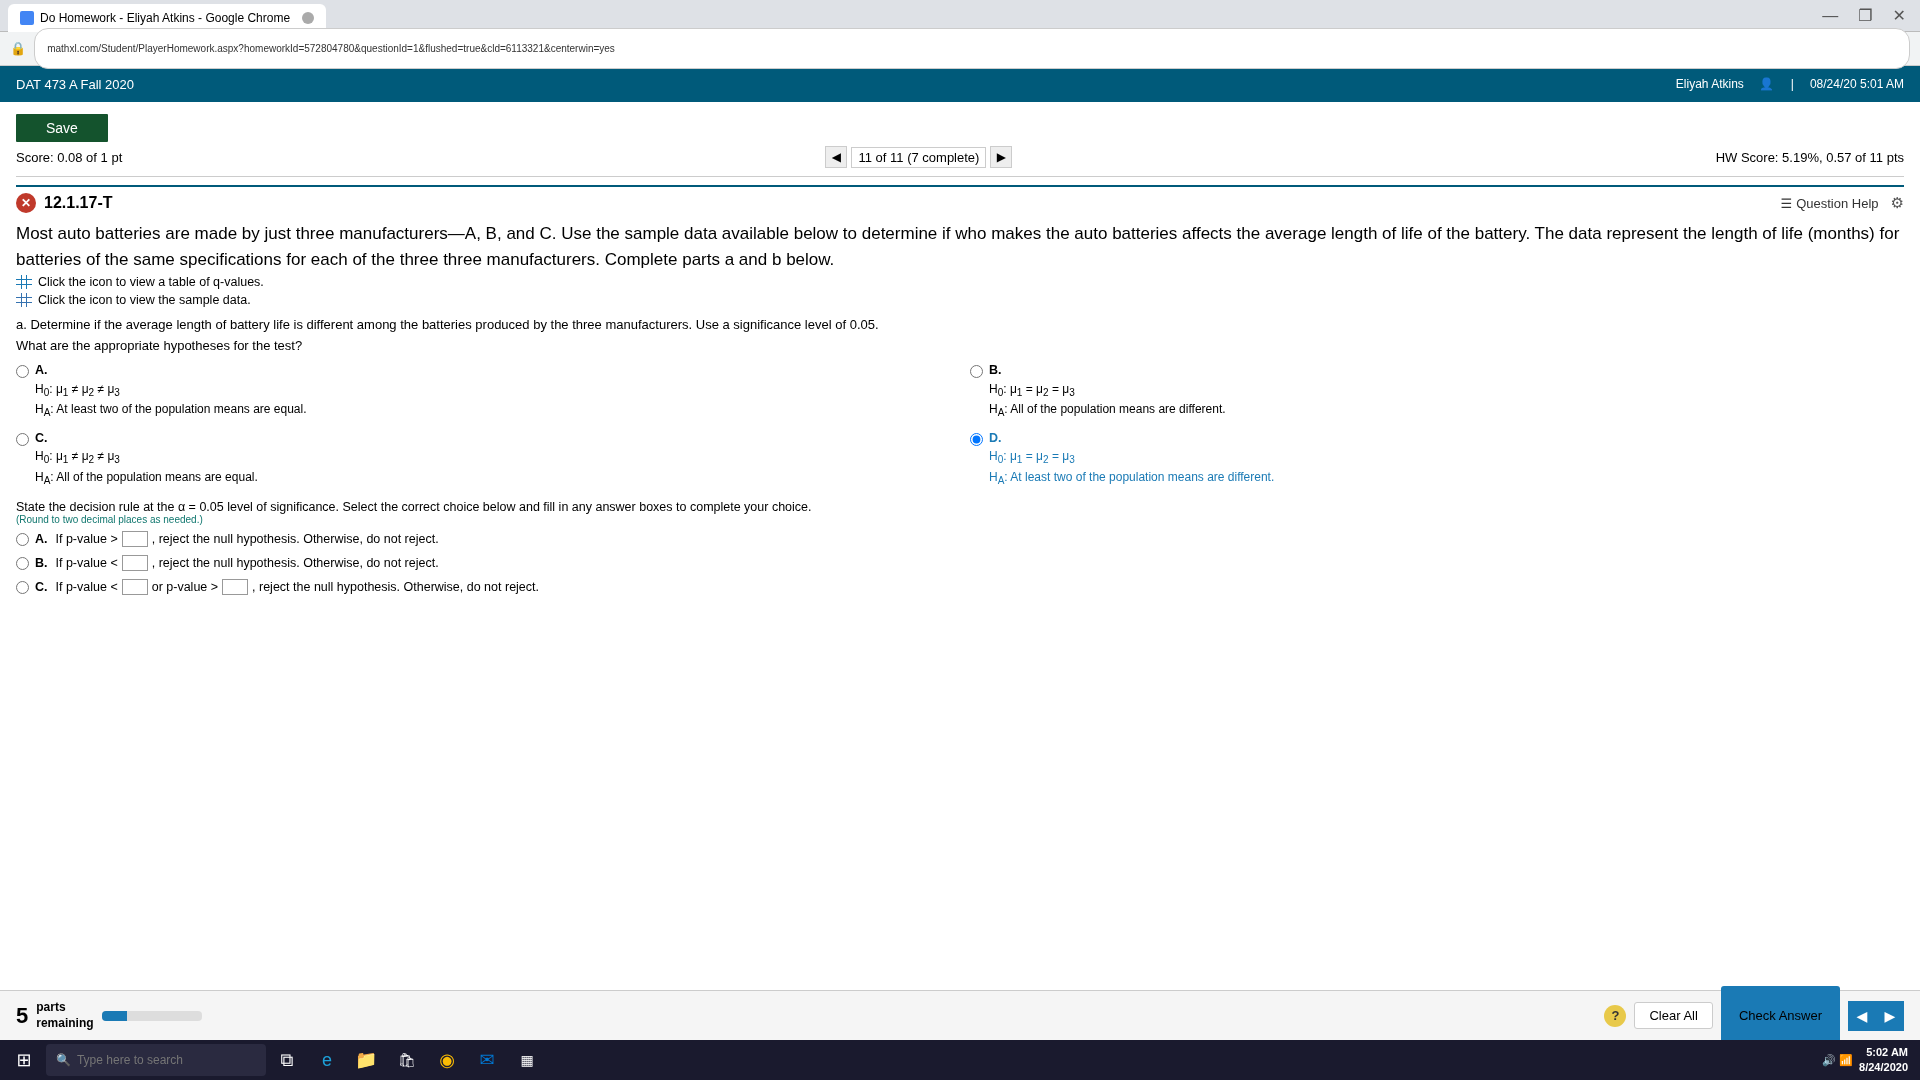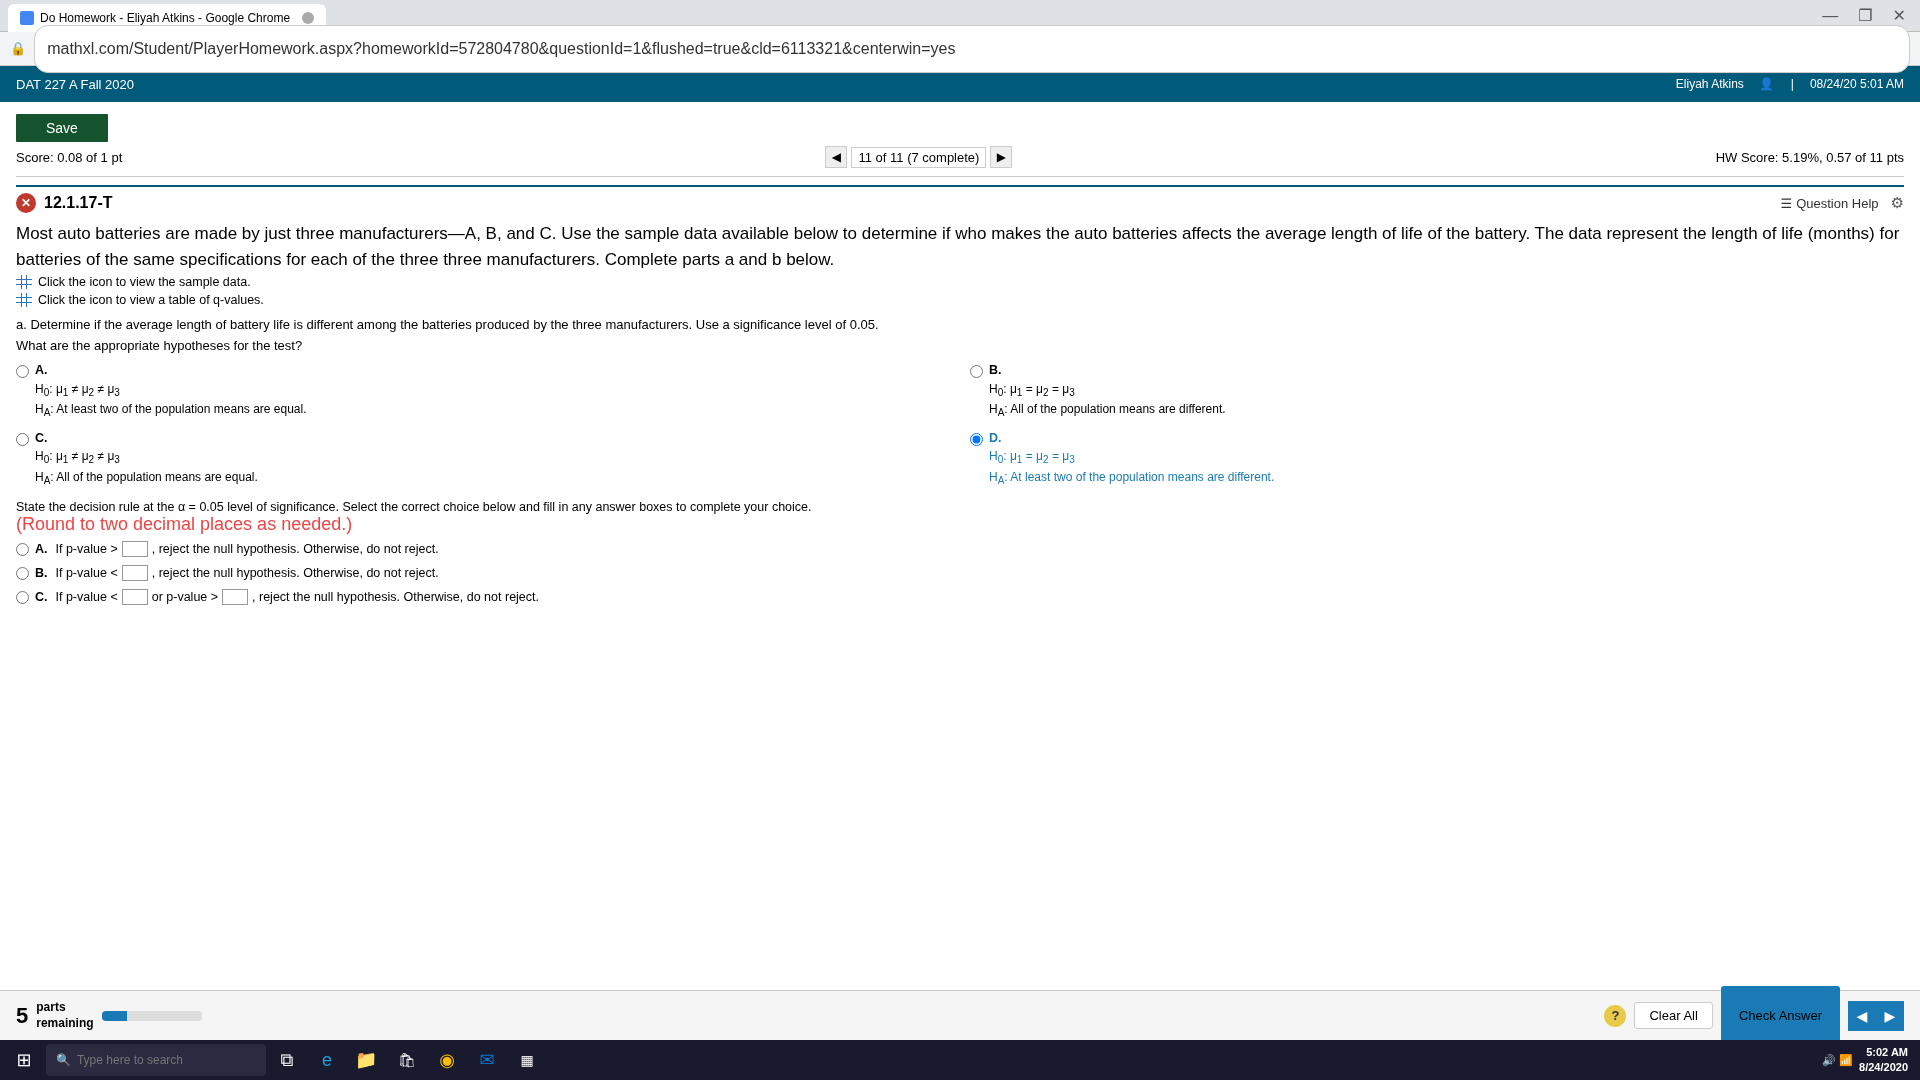--- a/index.html
+++ b/index.html
@@ -60,21 +60,21 @@
       padding: 0 10px;
       gap: 8px;
       border-bottom: 1px solid #ccc;
     }
     .address-input {
       flex: 1;
       background: #fff;
       border: 1px solid #ccc;
       border-radius: 14px;
       padding: 14px 12px;
-      font-size: 16px;
+      font-size: 10px;
       color: #333;
     }
     .lock-icon { color: #555; font-size: 13px; }
 
     
     .app-header {
       background: #005a7a;
       color: white;
       height: 36px;
       display: flex;
@@ -428,21 +428,21 @@
     <span class="win-ctrl">✕</span>
   </div>
 </div>
 
 <div class="address-bar">
   <span class="lock-icon">🔒</span>
   <input class="address-input" readonly="" value="mathxl.com/Student/PlayerHomework.aspx?homeworkId=572804780&amp;questionId=1&amp;flushed=true&amp;cld=6113321&amp;centerwin=yes" style="">
 </div>
 
 <div class="app-header">
-  <span>DAT 227 A Fall 2020</span>
+  <span>DAT 473 A Fall 2020</span>
   <div class="app-header-right">
     <span>Eliyah Atkins</span>
     <span>👤</span>
     <span>|</span>
     <span>08/24/20 5:01 AM</span>
   </div>
 </div>
 
 <div class="main-content">
 
@@ -478,46 +478,46 @@
         <span>☰</span>
         <span>Question Help</span>
       </a>
       <span class="settings-icon">⚙</span>
     </div>
   </div>
 
   <p class="instruction-text">Most auto batteries are made by just three manufacturers—A, B, and C. Use the sample data available below to determine if who makes the auto batteries affects the average length of life of the battery. The data represent the length of life (months) for batteries of the same specifications for each of the three three manufacturers. Complete parts a and b below.</p>
 
   <div class="icon-row">
+    <div class="table-icon">
+      <div class="data-icon-cell"></div>
+        <div class="data-icon-cell"></div>
+        <div class="data-icon-cell"></div>
+      <div class="data-icon-cell"></div>
+        <div class="data-icon-cell"></div>
+        <div class="data-icon-cell"></div>
+      <div class="data-icon-cell"></div>
+        <div class="data-icon-cell"></div>
+        <div class="data-icon-cell"></div>
+    </div>
+    <span style="cursor:pointer;">Click the icon to view a table of q-values.</span>
+  </div>
+  <div class="icon-row">
     <div class="data-icon">
       <div class="data-icon-cell"></div>
         <div class="data-icon-cell"></div>
         <div class="data-icon-cell"></div>
       <div class="data-icon-cell"></div>
         <div class="data-icon-cell"></div>
         <div class="data-icon-cell"></div>
       <div class="data-icon-cell"></div>
         <div class="data-icon-cell"></div>
         <div class="data-icon-cell"></div>
     </div>
     <span style="cursor:pointer;">Click the icon to view the sample data.</span>
-  </div>
-  <div class="icon-row">
-    <div class="table-icon">
-      <div class="data-icon-cell"></div>
-        <div class="data-icon-cell"></div>
-        <div class="data-icon-cell"></div>
-      <div class="data-icon-cell"></div>
-        <div class="data-icon-cell"></div>
-        <div class="data-icon-cell"></div>
-      <div class="data-icon-cell"></div>
-        <div class="data-icon-cell"></div>
-        <div class="data-icon-cell"></div>
-    </div>
-    <span style="cursor:pointer;">Click the icon to view a table of q-values.</span>
   </div>
 
   <p class="section-heading">a. Determine if the average length of battery life is different among the batteries produced by the three manufacturers. Use a significance level of 0.05.</p>
   <p class="sub-question">What are the appropriate hypotheses for the test?</p>
 
   <div class="options-grid">
 
     <div class="radio-option">
       <input type="radio" name="hypothesis" id="hyp-a" style="">
       <label for="hyp-a" style="cursor:pointer;">
@@ -558,21 +558,21 @@
         <span class="hypothesis-block">
           <span class="hypothesis-line">H<sub>0</sub>: μ<sub>1</sub> = μ<sub>2</sub> = μ<sub>3</sub></span>
           <span class="hypothesis-line">H<sub>A</sub>: At least two of the population means are different.</span>
         </span>
       </label>
     </div>
 
   </div>
 
   <p style="font-size:12.5px;">State the decision rule at the α = 0.05 level of significance. Select the correct choice below and fill in any answer boxes to complete your choice.</p>
-  <p class="blue-text" style="font-size:18px; color:#ef4444;">(Round to two decimal places as needed.)</p>
+  <p class="blue-text" style="font-size:10px; color:#0f766e;">(Round to two decimal places as needed.)</p>
 
   <div class="decision-options">
 
     <div class="decision-option">
       <input type="radio" name="decision" id="dec-a" style="">
       <label for="dec-a" style="cursor:pointer; display:flex; align-items:center; gap:4px;">
         <span class="option-label">A.</span>
         <span>If p-value &gt;</span>
         <span class="small-box"></span>
         <span>, reject the null hypothesis. Otherwise, do not reject.</span>

